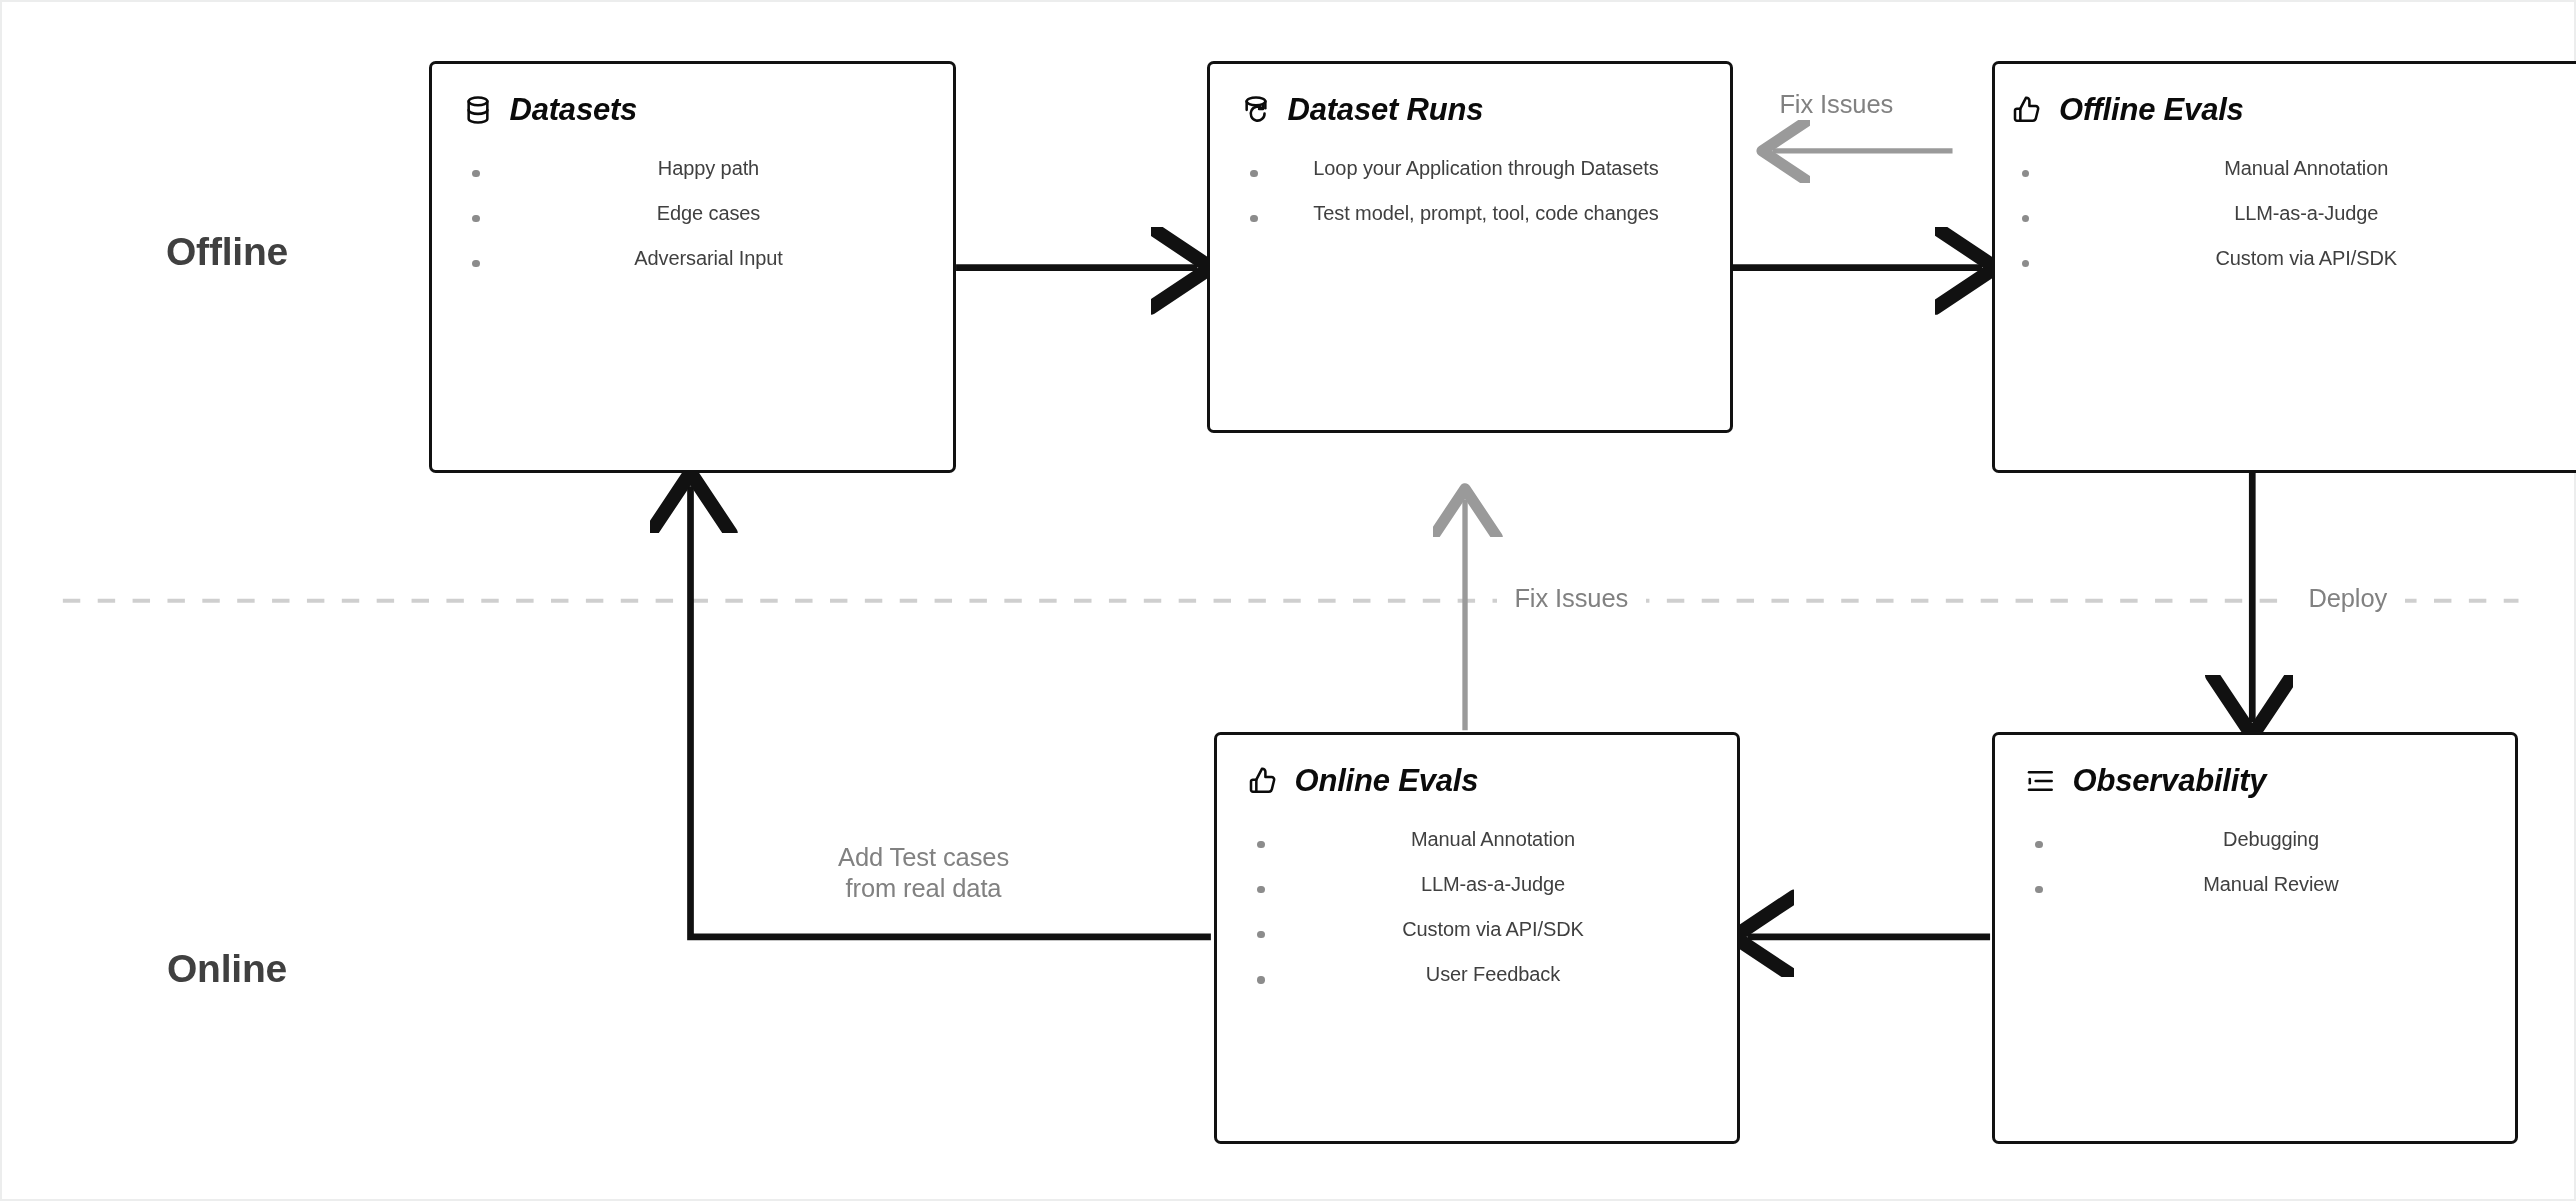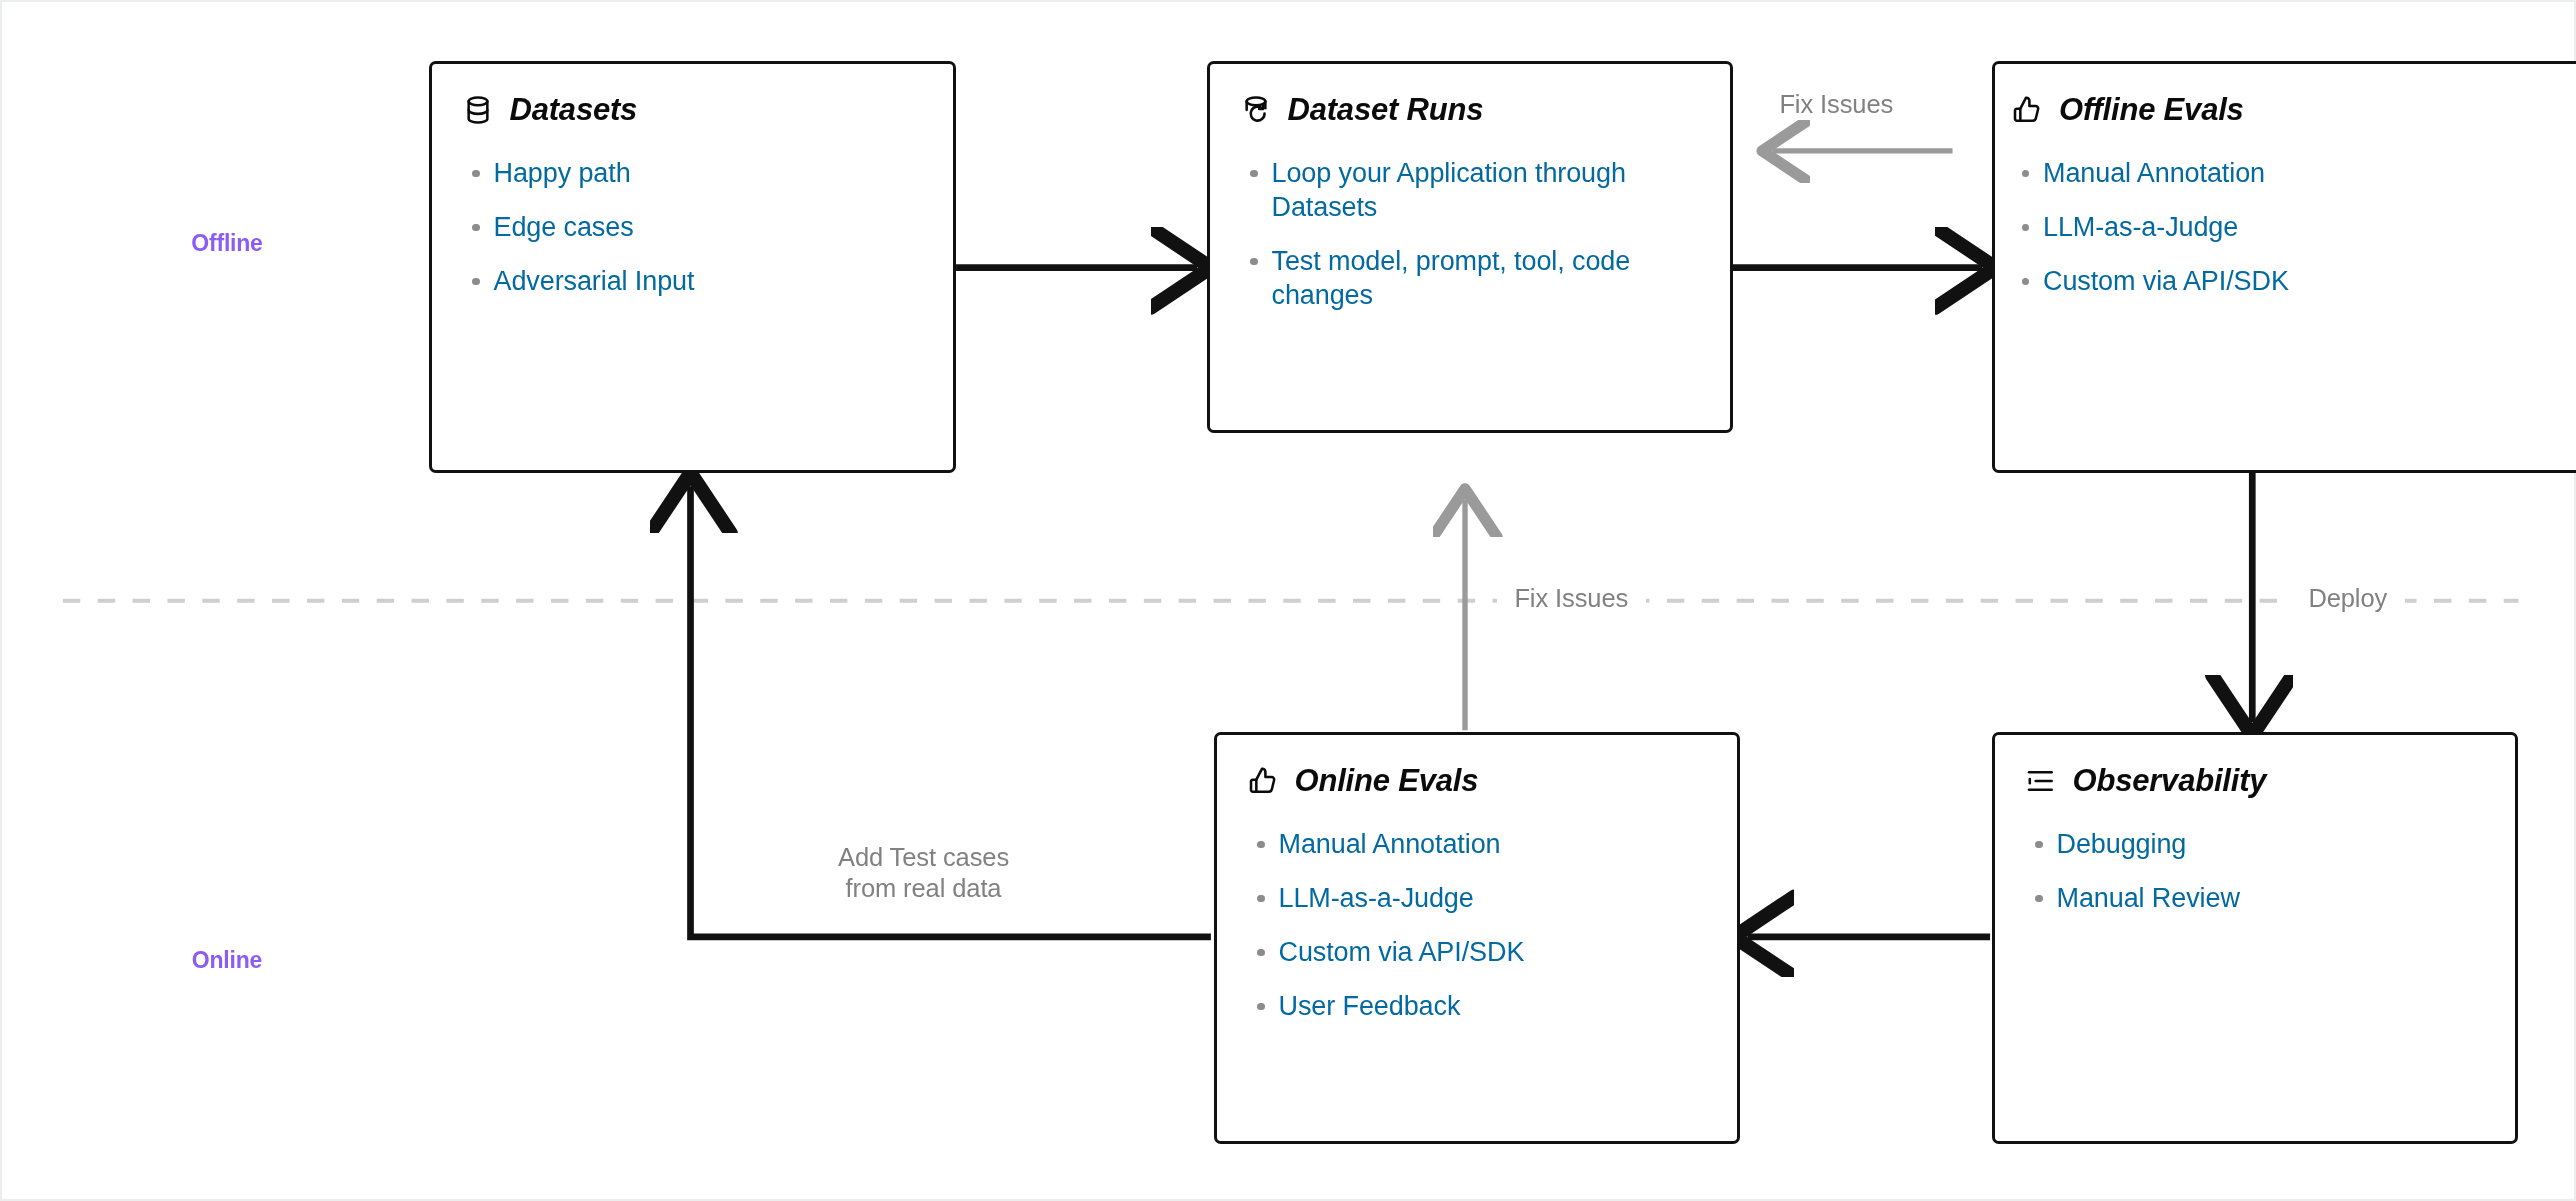--- a/index.html
+++ b/index.html
@@ -47,47 +47,48 @@
     color: #0b0b0b;
     letter-spacing: -0.2px;
     line-height: 1.05;
     white-space: nowrap;
   }
   .bullets { list-style: none; }
   .bullets li {
     position: relative;
     padding-left: 32px;
     margin-bottom: 20px;
-    font-size: 27px;
+    font-size: 20px;
     line-height: 1.26;
-    color: #0369a1;
+    color: #404040;
     letter-spacing: -0.1px;
+    text-align: center;
   }
   .bullets li::before {
     content: "";
     position: absolute;
     left: 10.7px; top: 14px;
     width: 7.4px; height: 7.4px;
     border-radius: 50%;
     background: #8c8c8c;
   }
 
   
   #node-datasets      { left: 427px;  top: 59px;   width: 527px;  height: 412px; }
   #node-dataset-runs  { left: 1205px; top: 59px;   width: 526px;  height: 372px; }
   #node-offline-evals { left: 1990px; top: 59px;   width: 610px;  height: 412px; padding-left: 16px; }
   #node-online-evals  { left: 1212px; top: 730px; width: 526px;  height: 412px; }
   #node-observability { left: 1990px; top: 730px; width: 526px;  height: 412px; }
 
   
   .lane-label {
     position: absolute;
-    font-size: 23px;
+    font-size: 39px;
     font-weight: bold;
-    color: #8b5cf6;
+    color: #404040;
     letter-spacing: -0.2px;
     z-index: 4;
     white-space: nowrap;
   }
   #lane-offline { left: 158px; top: 228px; width: 134px; text-align: center; }
   #lane-online  { left: 158px; top: 904px; width: 134px; text-align: center; margin-top: 41px; }
 
   
   .edge-label {
     position: absolute;

